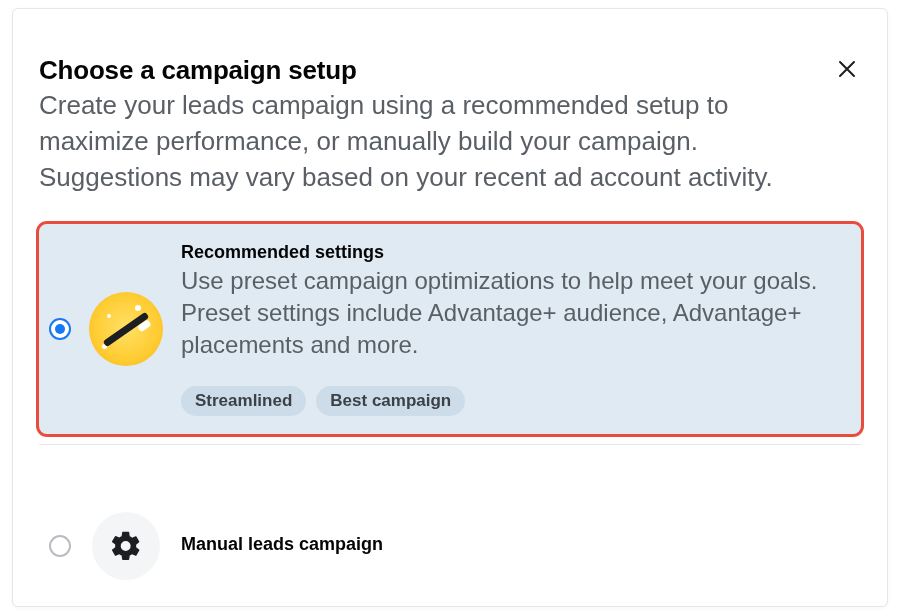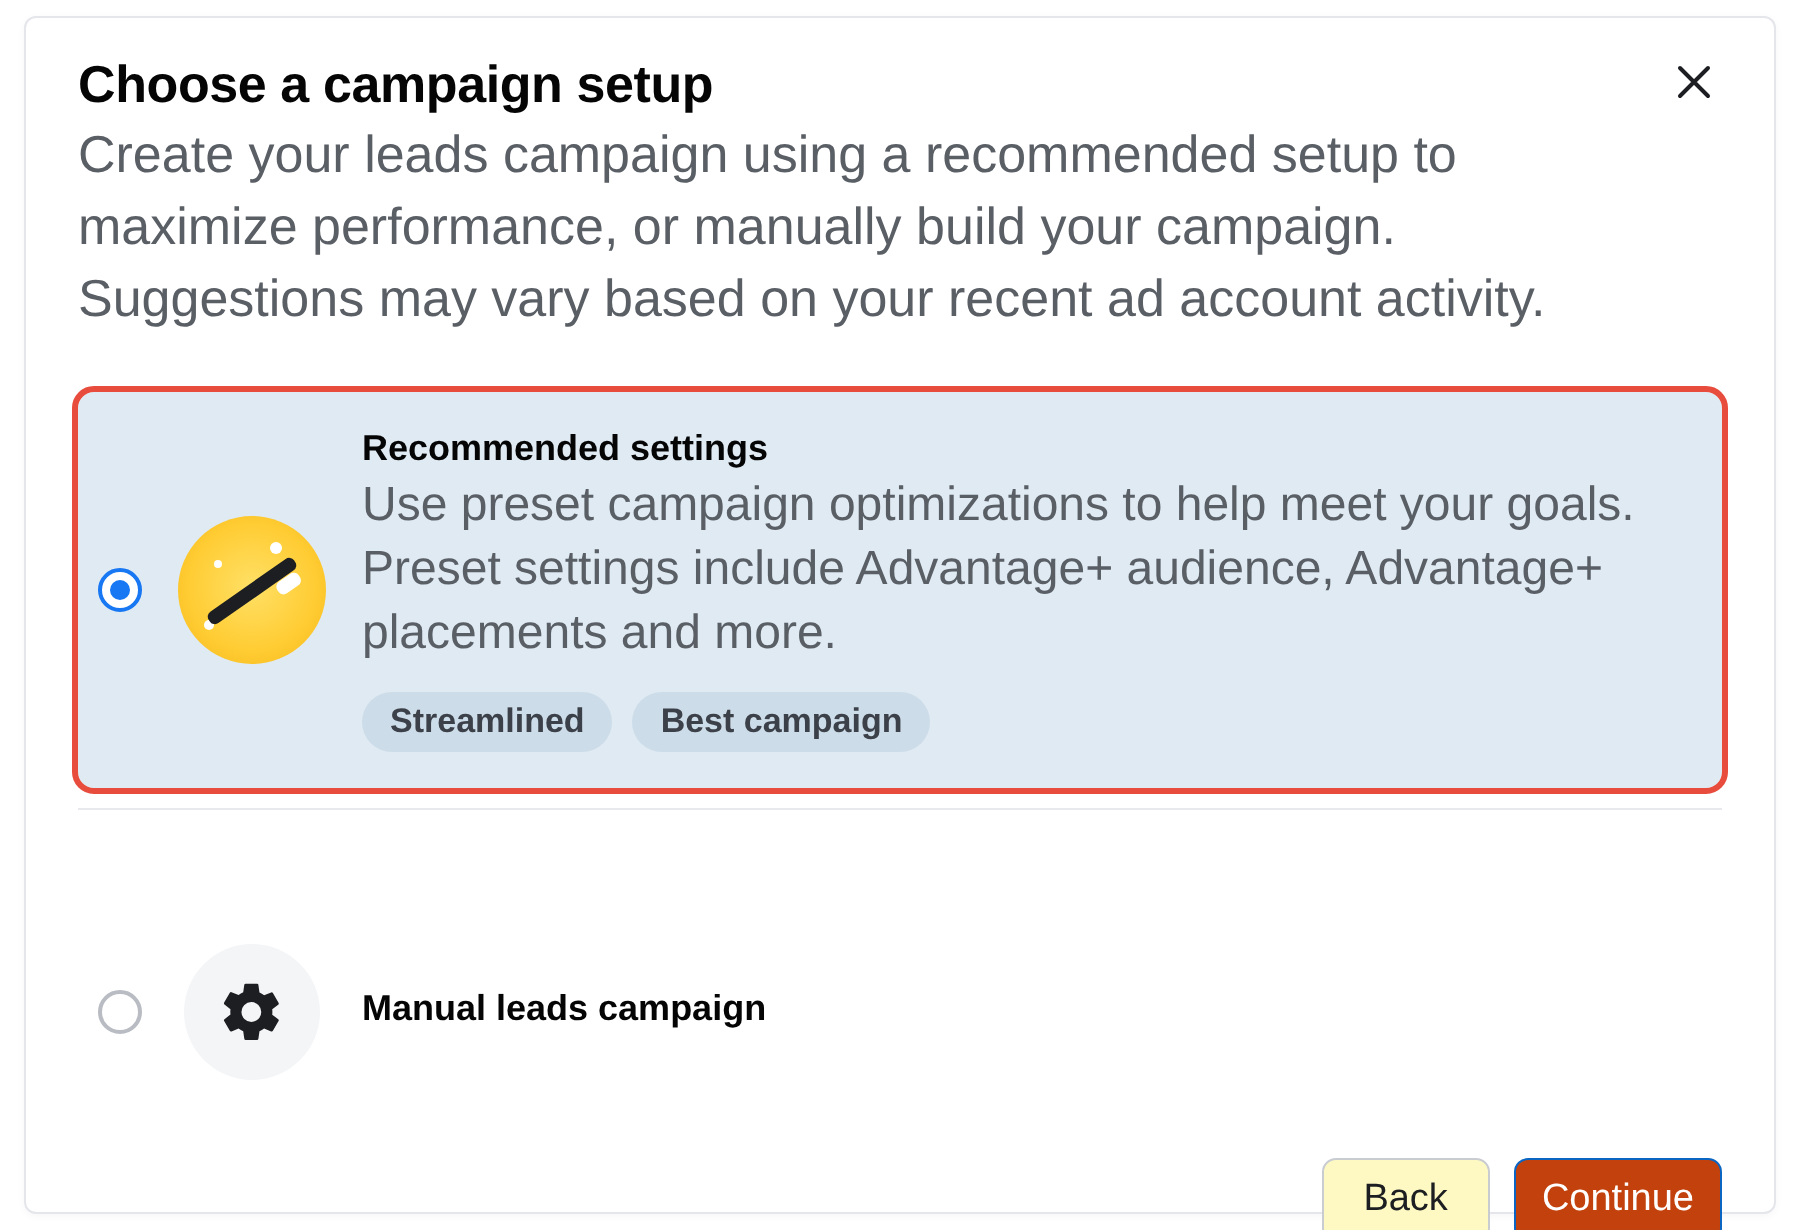--- a/index.html
+++ b/index.html
@@ -21,20 +21,21 @@
       border-radius: 6px;
       padding: 18px 26px 20px 26px;
       box-shadow: 0 1px 4px rgba(0,0,0,0.04);
       display: flex;
       flex-direction: column;
     }
     .header-row {
       display: flex;
       justify-content: space-between;
       align-items: flex-start;
+      margin-top: 28px;
     }
     .title {
       font-size: 26px;
       font-weight: 700;
       color: #050505;
       letter-spacing: -0.2px;
       margin-bottom: 2px;
     }
     .subtitle {
       font-size: 26px;
@@ -149,21 +150,21 @@
       font-weight: 700;
       color: #050505;
       margin-bottom: 2px;
     }
     .option-desc {
       font-size: 24px;
       color: #5a5f66;
       line-height: 1.35;
     }
     .tags {
-      margin-top: 12px;
+      margin-top: 24px;
       display: flex;
       gap: 10px;
     }
     .tag {
       background: #cddce9;
       color: #3c4149;
       font-size: 17px;
       font-weight: 600;
       padding: 5px 14px;
       border-radius: 16px;

